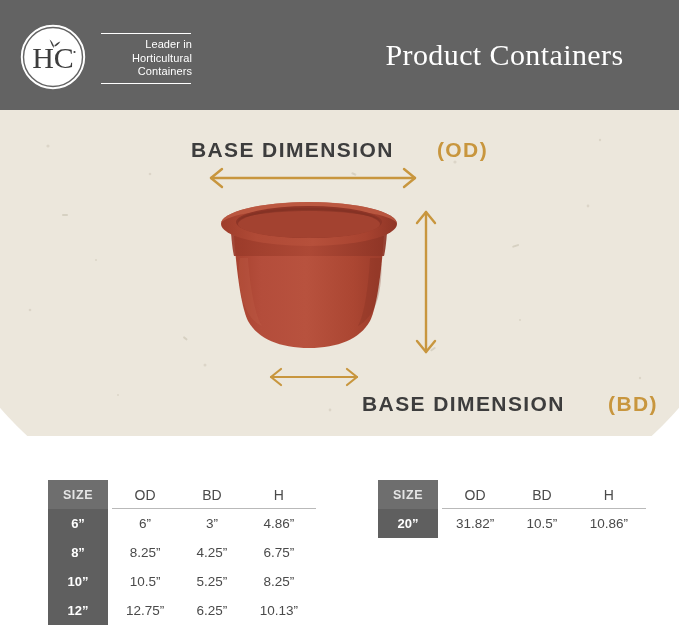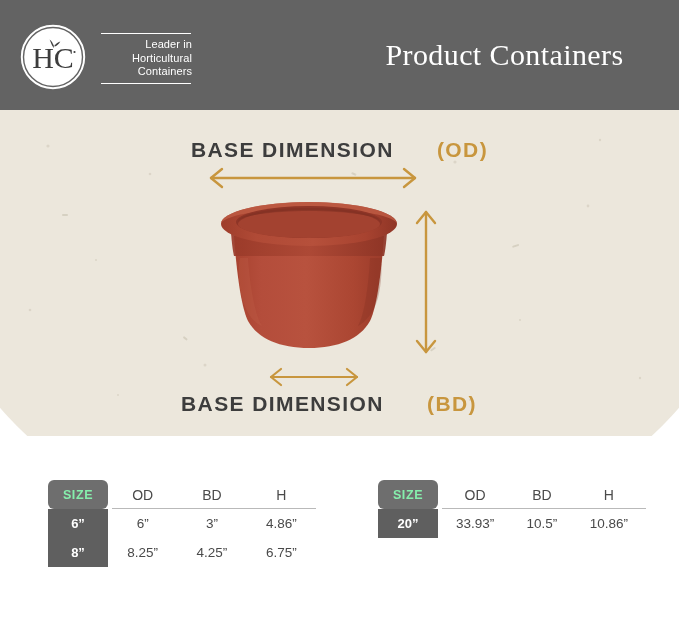--- a/index.html
+++ b/index.html
@@ -52,21 +52,21 @@
 
   
   .dim-label{
     position:absolute;
     font-family:"Liberation Sans", sans-serif;
     font-size:21px;font-weight:700;letter-spacing:1.4px;
     color:#3d3d3d;white-space:nowrap;
   }
   .dim-label .tag{color:#c8963e;margin-left:36px;}
   #label-od{left:0;top:138px;width:679px;text-align:center;}
-  #label-bd{left:0;top:392px;width:658px;text-align:center;}
+  #label-bd{left:0;top:392px;width:658px;text-align:right;}
   #label-h{left:443px;top:272px;}
 
   
   #arrow-od{position:absolute;left:205px;top:166px;}
   #arrow-bd{position:absolute;left:266px;top:366px;}
   #arrow-h{position:absolute;left:414px;top:206px;}
 
   
   #pot{position:absolute;left:218px;top:196px;}
 
@@ -79,22 +79,22 @@
     color:#4a4a4a;
   }
   #table-left{left:48px;top:480px;width:268px;}
   #table-right{left:378px;top:480px;width:268px;}
 
   .dimtable th, .dimtable td{
     padding:0;margin:0;height:29px;text-align:center;vertical-align:middle;
     font-weight:400;
   }
   .dimtable th.size-head{
-    background:#6e6e6e;color:#86efac;font-weight:700;
-    font-size:12.5px;letter-spacing:.6px;width:60px;border-radius:6px;
+    background:#6e6e6e;color:#e5e5e5;font-weight:700;
+    font-size:12.5px;letter-spacing:.6px;width:60px;
   }
   .dimtable th.col-head{
     color:#4a4a4a;font-weight:400;font-size:14px;background:transparent;margin-left:24px;
   }
   .dimtable td.size-cell{
     background:#5f5f5f;color:#ffffff;font-weight:700;font-size:13px;width:60px;
   }
   .dimtable td.val{
     background:transparent;color:#4a4a4a;font-size:13.5px;
   }
@@ -266,35 +266,47 @@
         <td class="val">6”</td>
         <td class="val">3”</td>
         <td class="val">4.86”</td>
       </tr>
       <tr>
         <td class="size-cell">8”</td>
         <td class="val">8.25”</td>
         <td class="val">4.25”</td>
         <td class="val">6.75”</td>
       </tr>
+      <tr>
+        <td class="size-cell">10”</td>
+        <td class="val">10.5”</td>
+        <td class="val">5.25”</td>
+        <td class="val">8.25”</td>
+      </tr>
+      <tr>
+        <td class="size-cell">12”</td>
+        <td class="val">12.75”</td>
+        <td class="val">6.25”</td>
+        <td class="val">10.13”</td>
+      </tr>
     </tbody>
   </table>
 
   <table class="dimtable" id="table-right">
     <thead>
       <tr>
         <th class="size-head">SIZE</th>
         <th class="col-head">OD</th>
         <th class="col-head">BD</th>
         <th class="col-head">H</th>
       </tr>
     </thead>
     <tbody>
       <tr>
         <td class="size-cell">20”</td>
-        <td class="val">33.93”</td>
+        <td class="val">31.82”</td>
         <td class="val">10.5”</td>
         <td class="val">10.86”</td>
       </tr>
     </tbody>
   </table>
 
 </div>
 
 </body></html>

